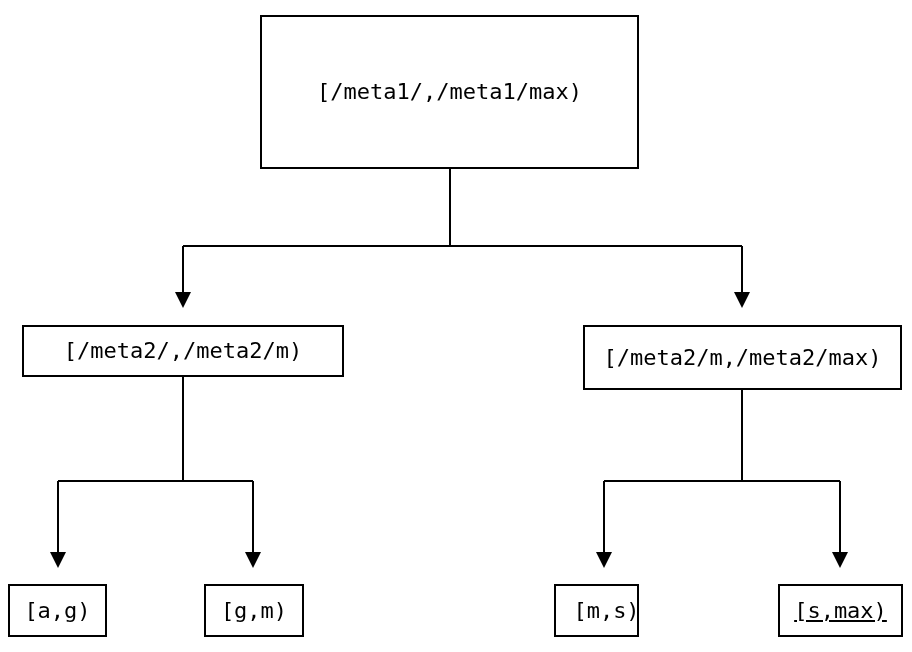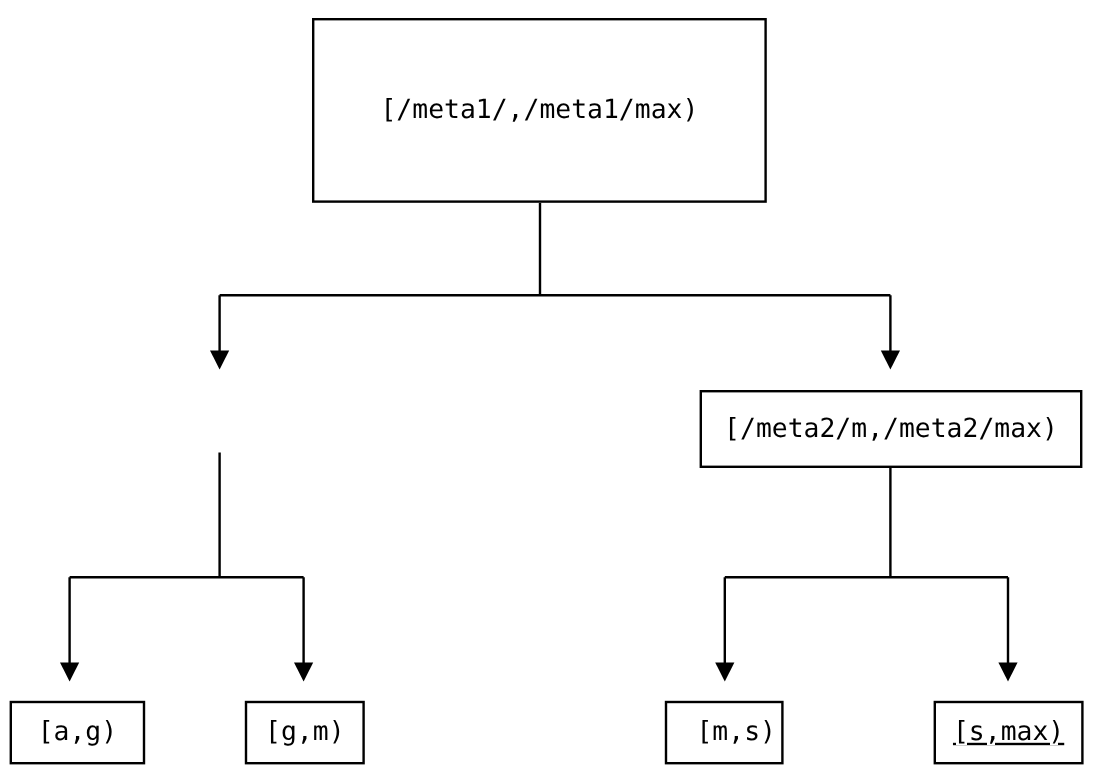--- a/index.html
+++ b/index.html
@@ -31,23 +31,23 @@
     display: flex;
     align-items: center;
     justify-content: center;
     font-size: 22px;
     line-height: 1;
     white-space: nowrap;
   }
   #node-root      { left: 260px; top: 15px;  width: 379px; height: 154px; }
   #node-meta2-lo  { left: 22px;  top: 325px; width: 322px; height: 52px; }
   #node-meta2-hi  { left: 583px; top: 325px; width: 319px; height: 65px; }
-  #node-leaf-ag   { left: 8px;   top: 584px; width: 113px;  height: 53px; }
+  #node-leaf-ag   { left: 8px;   top: 584px; width: 99px;  height: 53px; }
   #node-leaf-gm   { left: 204px; top: 584px; width: 100px; height: 53px; }
-  #node-leaf-ms   { left: 554px; top: 584px; width: 99px;  height: 53px; padding-left: 20px; }
+  #node-leaf-ms   { left: 554px; top: 584px; width: 85px;  height: 53px; padding-left: 20px; }
   #node-leaf-smax { left: 778px; top: 584px; width: 125px; height: 53px; text-decoration: underline; }
 </style>
 </head>
 <body>
 
 <div id="canvas">
 
   <svg id="edge-layer" viewBox="0 0 912 652" xmlns="http://www.w3.org/2000/svg">
 
     <path d="M450,169 L450,246 M183,246 L742,246 M183,246 L183,293 M742,246 L742,293" stroke="#000000" stroke-width="2" fill="none"></path>
@@ -61,20 +61,23 @@
     <polygon points="50,552 66,552 58,568" fill="#000000"></polygon>
     <polygon points="245,552 261,552 253,568" fill="#000000"></polygon>
     <polygon points="596,552 612,552 604,568" fill="#000000"></polygon>
     <polygon points="832,552 848,552 840,568" fill="#000000"></polygon>
   </svg>
 
   <div class="node" id="node-root">
     <span>[/meta1/,/meta1/max)</span>
   </div>
 
+  <div class="node" id="node-meta2-lo">
+    <span>[/meta2/,/meta2/m)</span>
+  </div>
 
   <div class="node" id="node-meta2-hi">
     <span>[/meta2/m,/meta2/max)</span>
   </div>
 
   <div class="node" id="node-leaf-ag">
     <span>[a,g)</span>
   </div>
 
   <div class="node" id="node-leaf-gm">

